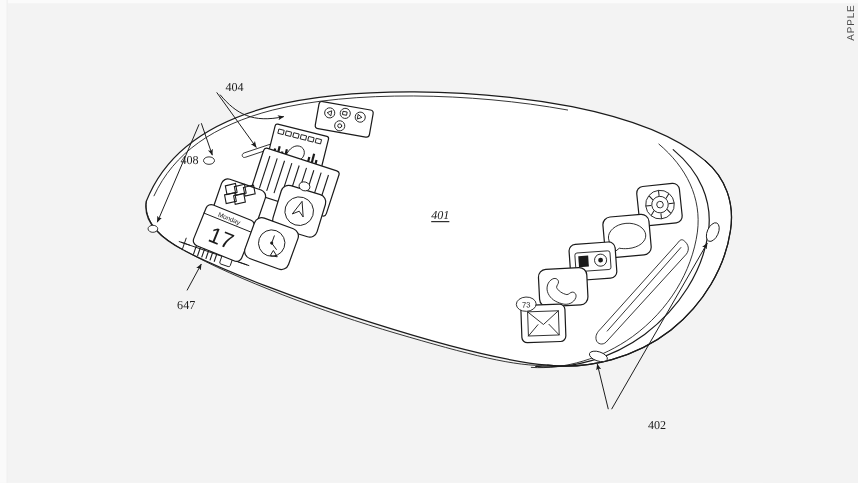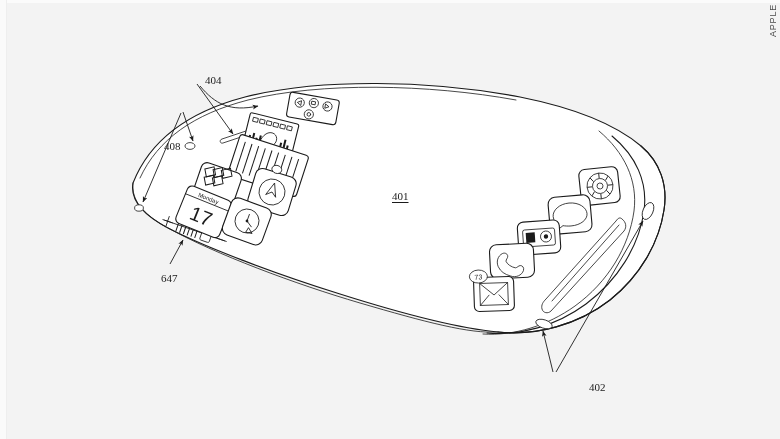--- a/index.html
+++ b/index.html
@@ -53,20 +53,21 @@
   .ref-label {
     position: absolute;
     font-family: "Liberation Serif", serif;
     font-size: 11px;
     color: #1b1b1b;
     white-space: nowrap;
   }
   .ref-label.underlined {
     text-decoration: underline;
     text-underline-offset: 2px;
+    font-style: italic;
   }
 </style>
 </head>
 <body>
 
 <div id="stage">
 
   <div id="top-edge-strip"></div>
   <div id="left-edge-strip"></div>
 

